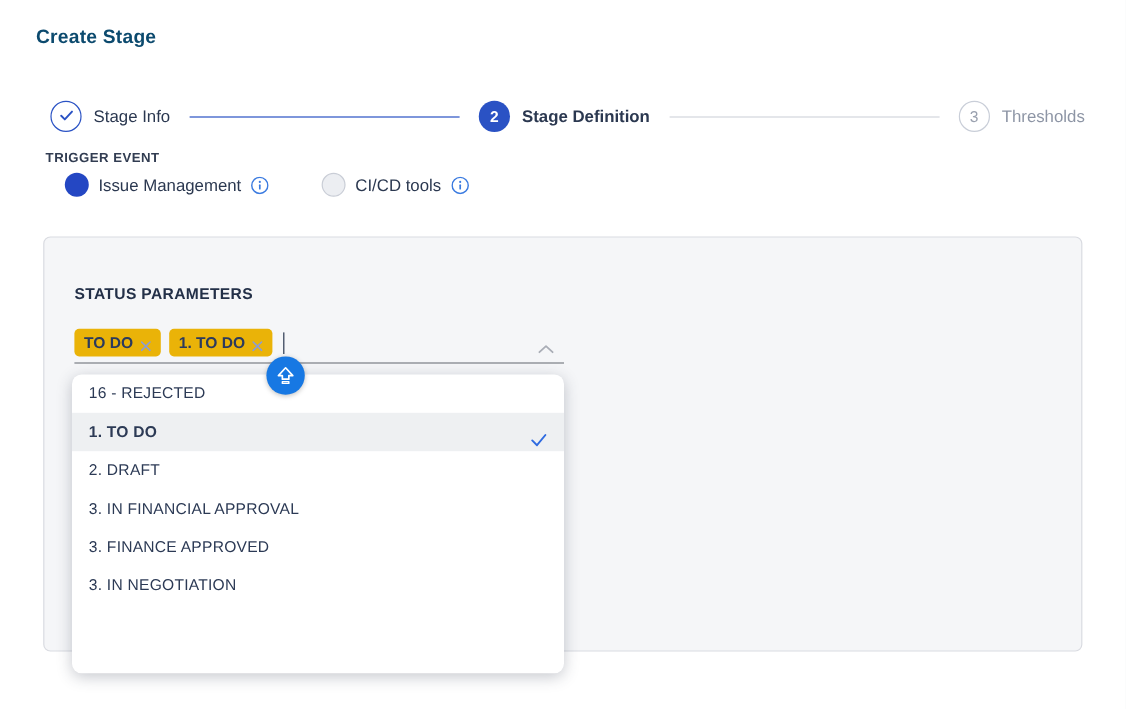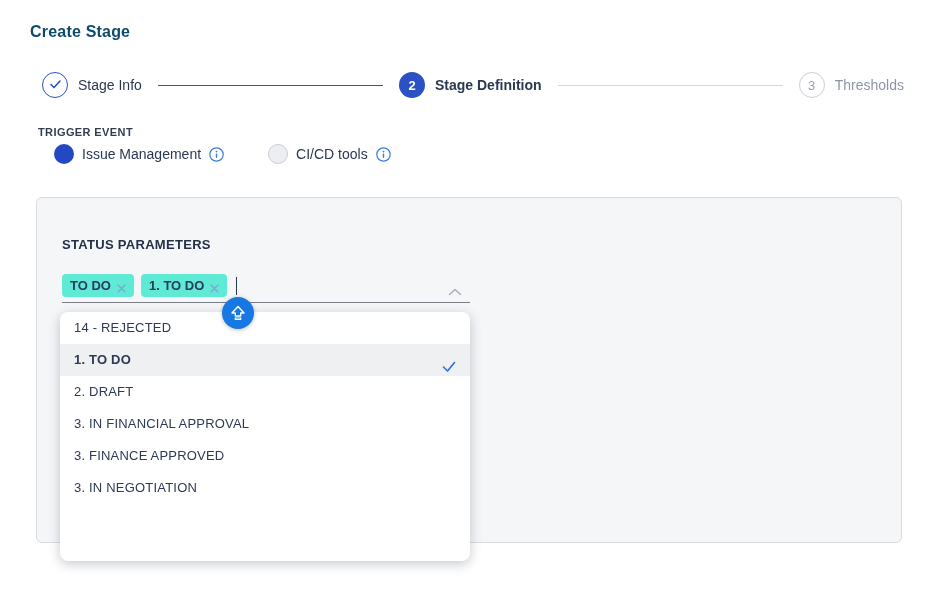--- a/index.html
+++ b/index.html
@@ -12,21 +12,21 @@
     overflow: hidden;
   }
   .page-title {
     position: absolute; left: 30px; top: 23px;
     font-size: 16px; font-weight: bold; color: #0c4a6e;
     letter-spacing: .2px;
   }
 
   
   .stepper {
-    position: absolute; left: 42px; top: 72px; width: 862px; height: 26px;
+    position: absolute; left: 42px; top: 84px; width: 862px; height: 26px;
     display: flex; align-items: center;
   }
   .step { display: flex; align-items: center; gap: 10px; white-space: nowrap; }
   .step-circle {
     width: 26px; height: 26px; border-radius: 50%;
     display: flex; align-items: center; justify-content: center;
     font-size: 13px; flex: 0 0 auto;
   }
   .step-circle.done { border: 1px solid #2a52c4; background: #ffffff; }
   .step-circle.active { background: #2a52c4; color: #ffffff; font-weight: bold; }
@@ -65,21 +65,21 @@
   }
 
   
   .select-control {
     position: absolute; left: 62px; top: 269px; width: 408px; height: 34px;
     border-bottom: 1px solid #7b7e87;
     display: flex; align-items: center; gap: 7px;
   }
   .chip {
     display: flex; align-items: center; gap: 6px;
-    background: #5eead4; border-radius: 4px;
+    background: #eab308; border-radius: 4px;
     height: 23px; padding: 0 8px;
     font-size: 13px; font-weight: 600; color: #2b3a5e; white-space: nowrap; justify-content: flex-end;
   }
   .chip-x { width: 9px; height: 9px; display: inline-block; cursor: pointer; }
   .text-caret { width: 1px; height: 18px; background: #2b3850; margin-left: 2px; }
   .chevron-up { margin-left: auto; margin-right: 8px; width: 14px; height: 8px; }
 
   
   .pointer-badge {
     position: absolute; left: 222px; top: 297px; width: 32px; height: 32px;
@@ -179,21 +179,21 @@
   </span>
   <span class="text-caret"></span>
   <span class="chevron-up">
     <svg width="14" height="8" viewBox="0 0 14 8">
         <polyline points="1.5,6.5 7,1.5 12.5,6.5" fill="none" stroke="#a9adb6" stroke-width="1.5" stroke-linecap="round" stroke-linejoin="round"></polyline>
       </svg>
   </span>
 </div>
 
 <div class="dropdown">
-  <div class="dd-item">14 - REJECTED</div>
+  <div class="dd-item">16 - REJECTED</div>
   <div class="dd-item selected">
     <span>1. TO DO</span>
     <span class="dd-check">
       <svg width="14" height="12" viewBox="0 0 14 12">
           <polyline points="1.5,6 5.5,10 12.5,1.5" fill="none" stroke="#2f6be0" stroke-width="1.6" stroke-linecap="round" stroke-linejoin="round"></polyline>
         </svg>
     </span>
   </div>
   <div class="dd-item">2. DRAFT</div>
   <div class="dd-item">3. IN FINANCIAL APPROVAL</div>

